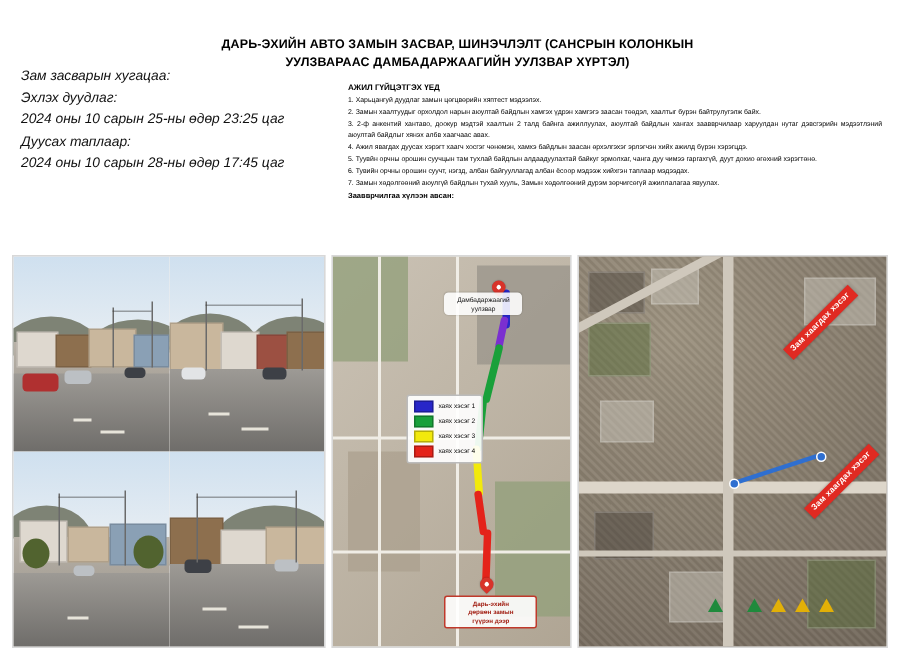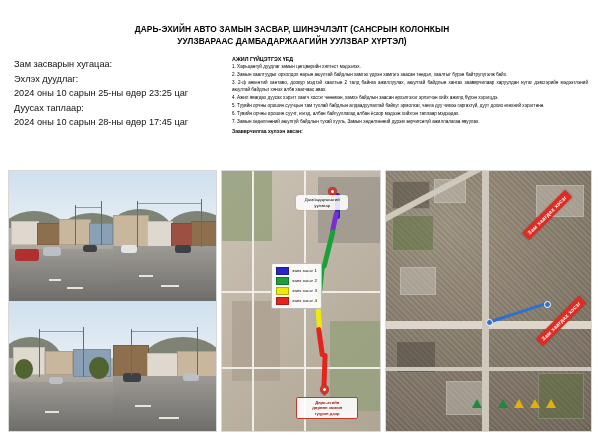--- a/index.html
+++ b/index.html
@@ -18,38 +18,39 @@
   .page {
     width: 600px;
     height: 441px;
     position: relative;
     background: #fff;
   }
 
   
   .title-block {
     position: absolute;
-    left: 67px;
+    left: 80px;
     top: 24px;
     width: 450px;
     text-align: center;
   }
   .title-line {
     font-size: 8.3px;
     font-weight: bold;
     line-height: 11.5px;
     letter-spacing: 0.1px;
   }
 
   
   .left-info {
     position: absolute;
     left: 14px;
-    top: 57px;
+    top: 43px;
     width: 210px;
+    font-style: italic;
   }
   .left-info div {
     font-size: 9.2px;
     line-height: 14.5px;
     color: #111;
   }
 
   
   .right-notes {
     position: absolute;

